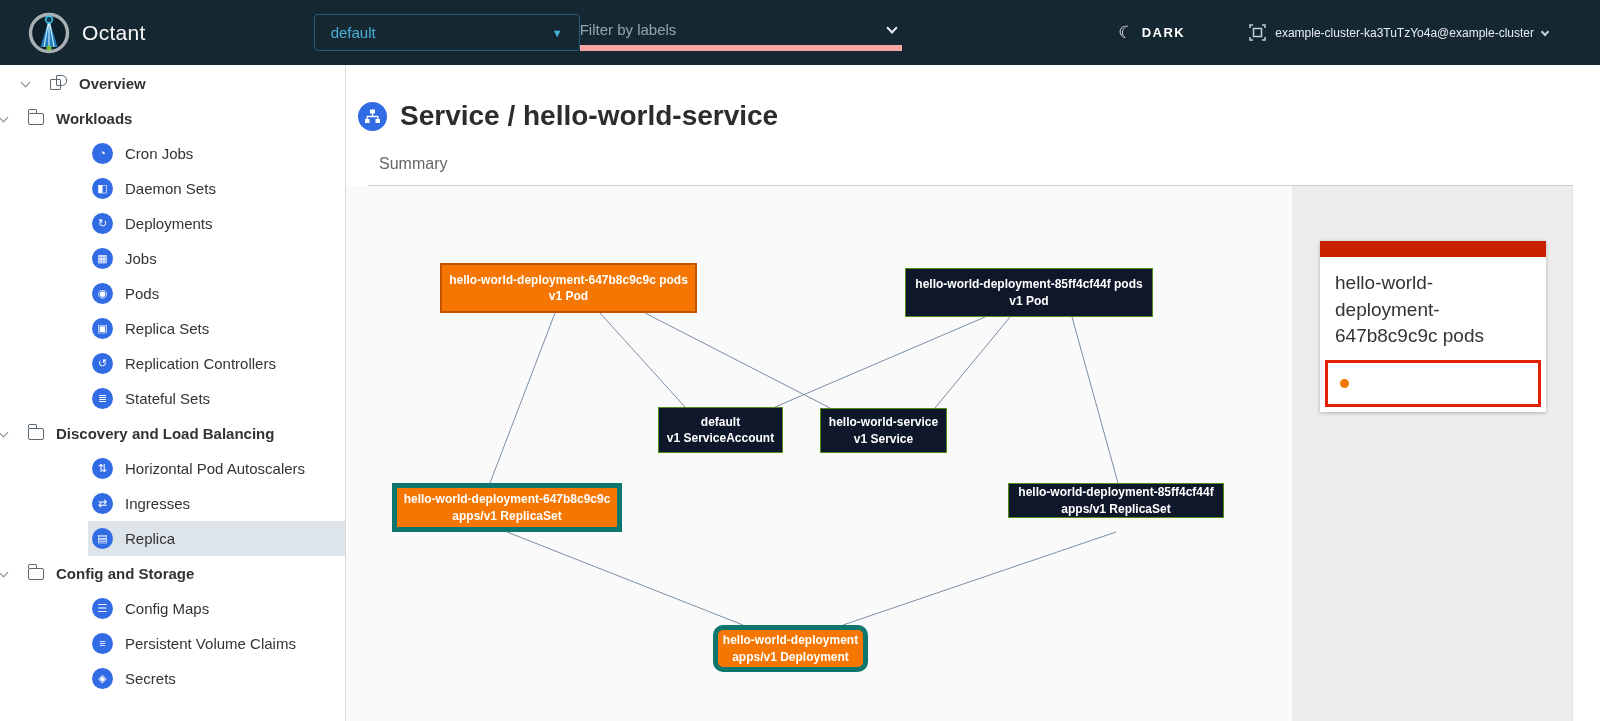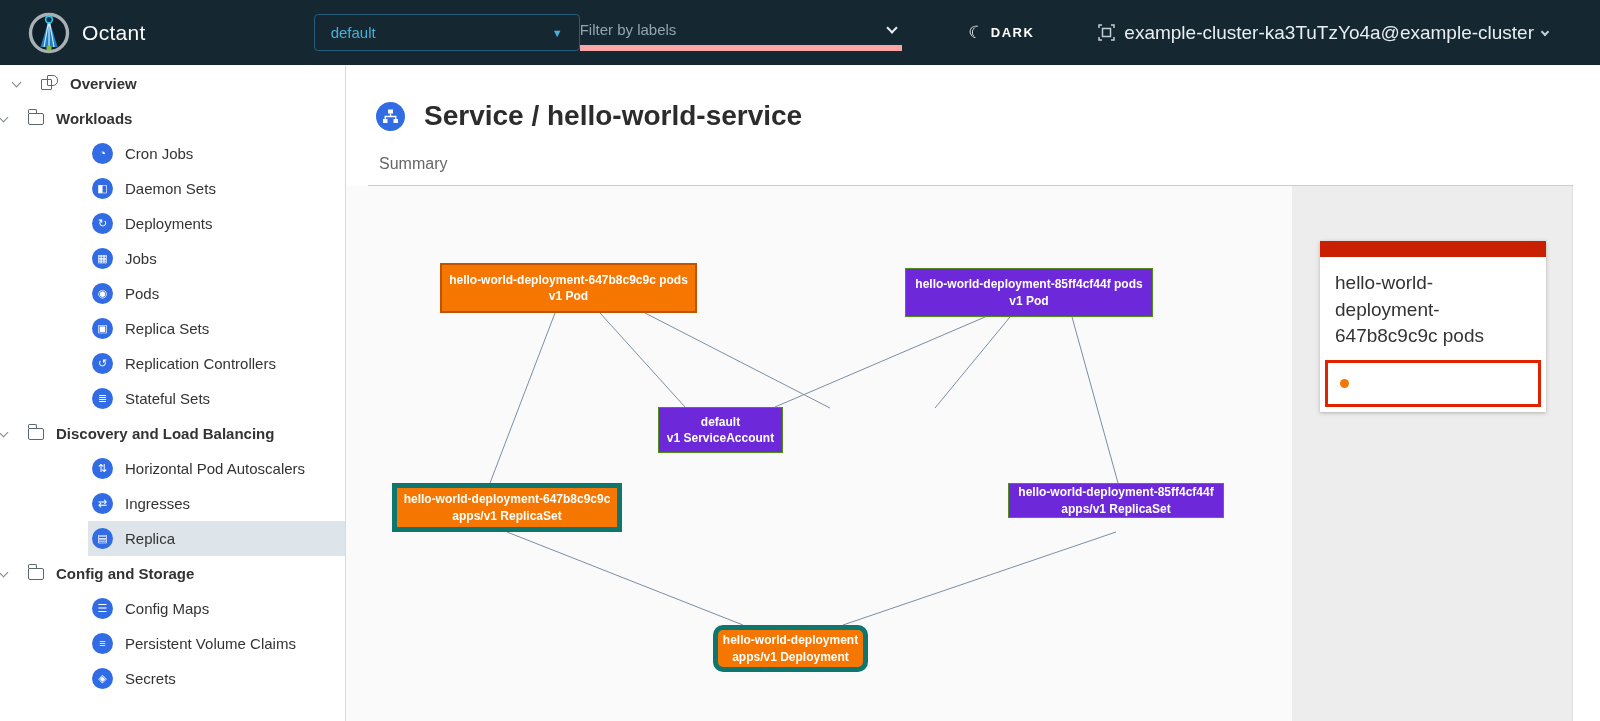--- a/index.html
+++ b/index.html
@@ -24,30 +24,30 @@
   .chev { display:inline-block; width:8px; height:8px;
           border-right:2px solid #aebec7; border-bottom:2px solid #aebec7;
           transform:rotate(45deg); }
   .filter-wrap .chev { margin:-4px 6px 0 0; border-color:#e7eef2; }
   .right-zone { margin-left:auto; display:flex; align-items:center; margin-right:52px; }
   .dark-toggle { display:flex; align-items:center; color:#fff; cursor:pointer; }
   .dark-toggle .moon { font-size:17px; margin-right:8px; transform:rotate(14deg); }
   .dark-toggle .lbl { font-size:13px; font-weight:bold; letter-spacing:1.5px; }
   .ctx { display:flex; align-items:center; margin-left:64px; cursor:pointer; }
   .ctx svg { margin-right:9px; }
-  .ctx .lbl { color:#e8eef1; font-size:19px; }
+  .ctx .lbl { color:#e8eef1; font-size:12px; }
   .ctx .chev { width:6px; height:6px; margin:-2px 0 0 8px; border-color:#c3ced4; }
 
   
   .sidebar { position:absolute; left:0; top:65px; width:346px; bottom:0;
              background:#fff; border-right:1px solid #d9d9d9; padding-top:1px; }
   .row { height:35px; display:flex; align-items:center; font-size:15px; color:#333;
          cursor:pointer; }
   .row.bold { font-weight:bold; }
-  .row.lv0 { padding-left:13px; }
+  .row.lv0 { padding-left:22px; }
   .row.lv1 { }
   .row.lv2 { padding-left:92px; }
   .row .chev { width:7px; height:7px; border-color:#7c878e; border-width:1.5px;
                margin-right:21px; margin-top:-3px; }
   .appicon { position:relative; width:17px; height:17px; margin-right:12px; flex:none; }
   .appicon:before { content:""; position:absolute; left:0; top:4px; width:9px; height:9px;
                border:1.5px solid #5b6770; border-radius:1px; }
   .appicon:after  { content:""; position:absolute; left:6px; top:0; width:9px; height:9px;
                border:1.5px solid #5b6770; border-radius:1px 5px 5px 1px; }
   .folder { position:relative; width:16px; height:12px; border:1.5px solid #5b6770;
@@ -55,39 +55,39 @@
   .folder:before { content:""; position:absolute; top:-4.5px; left:-1.5px; width:7px;
             height:3px; border:1.5px solid #5b6770; border-bottom:none;
             border-radius:2px 2px 0 0; }
   .k8s { width:21px; height:21px; border-radius:50%; background:#326ce5; color:#fff;
          font-size:11px; line-height:21px; text-align:center; margin-right:12px;
          flex:none; }
   .row.selected { background:linear-gradient(to right, transparent 88px, #dde4ea 88px); }
 
   
   .main { position:absolute; left:346px; top:65px; right:0; bottom:0; background:#fff; }
-  .title-row { position:absolute; left:30px; top:35px; display:flex; align-items:center;gap:6px; }
+  .title-row { position:absolute; left:12px; top:35px; display:flex; align-items:center; }
   .title-icon { width:29px; height:29px; border-radius:50%; background:#326ce5;
                 display:flex; align-items:center; justify-content:center; flex:none; }
   .page-title { margin-left:13px; font-size:28px; color:#2c2c2c; }
   .tabs { position:absolute; left:31px; top:90px; display:flex;flex-direction:column; }
   .tab { font-size:16px; color:#666; padding:0 2px 9px 2px; margin-right:33px;
          cursor:pointer; border-bottom:3px solid transparent; }
   .tab.active { color:#2c2c2c; border-bottom-color:#0095d3; }
   .rule { position:absolute; top:120px; left:22px; width:1205px; height:1px;
           background:#ccc; }
 
   
   .graph { position:absolute; left:0; top:121px; width:946px; bottom:0;
            background:#fafafa; }
   .edges { position:absolute; left:0; top:0; }
   .node { position:absolute; color:#fff; font-size:12px; font-weight:bold;
           text-align:center; display:flex; flex-direction:column; justify-content:center;
           line-height:1.35; cursor:pointer; white-space:nowrap; }
-  .node.ok { background:#6d28d9; border:1px solid #4f8d18; }
+  .node.ok { background:#0f172a; border:1px solid #4f8d18; }
   .node.warn { background:#f57600; border:5px solid #0f766e; }
   .node.sel { border:2px solid #bf5300; }
   #n-pod647 { left:94px;  top:77px;  width:257px; height:50px; }
   #n-pod85f { left:559px; top:82px;  width:248px; height:49px; }
   #n-sa     { left:312px; top:221px; width:125px; height:46px; }
   #n-svc    { left:474px; top:222px; width:127px; height:45px; }
   #n-rs647  { left:46px;  top:297px; width:230px; height:49px; }
   #n-rs85f  { left:662px; top:297px; width:216px; height:35px; }
   #n-deploy { left:367px; top:439px; width:155px; height:47px;border-radius:10px; }
 
@@ -263,20 +263,24 @@
       <div>v1 Pod</div>
     </div>
     <div class="node ok" id="n-pod85f">
       <div>hello-world-deployment-85ff4cf44f pods</div>
       <div>v1 Pod</div>
     </div>
     <div class="node ok" id="n-sa">
       <div>default</div>
       <div>v1 ServiceAccount</div>
     </div>
+    <div class="node ok" id="n-svc">
+      <div>hello-world-service</div>
+      <div>v1 Service</div>
+    </div>
     <div class="node warn" id="n-rs647">
       <div>hello-world-deployment-647b8c9c9c</div>
       <div>apps/v1 ReplicaSet</div>
     </div>
     <div class="node ok" id="n-rs85f">
       <div>hello-world-deployment-85ff4cf44f</div>
       <div>apps/v1 ReplicaSet</div>
     </div>
     <div class="node warn" id="n-deploy">
       <div>hello-world-deployment</div>

